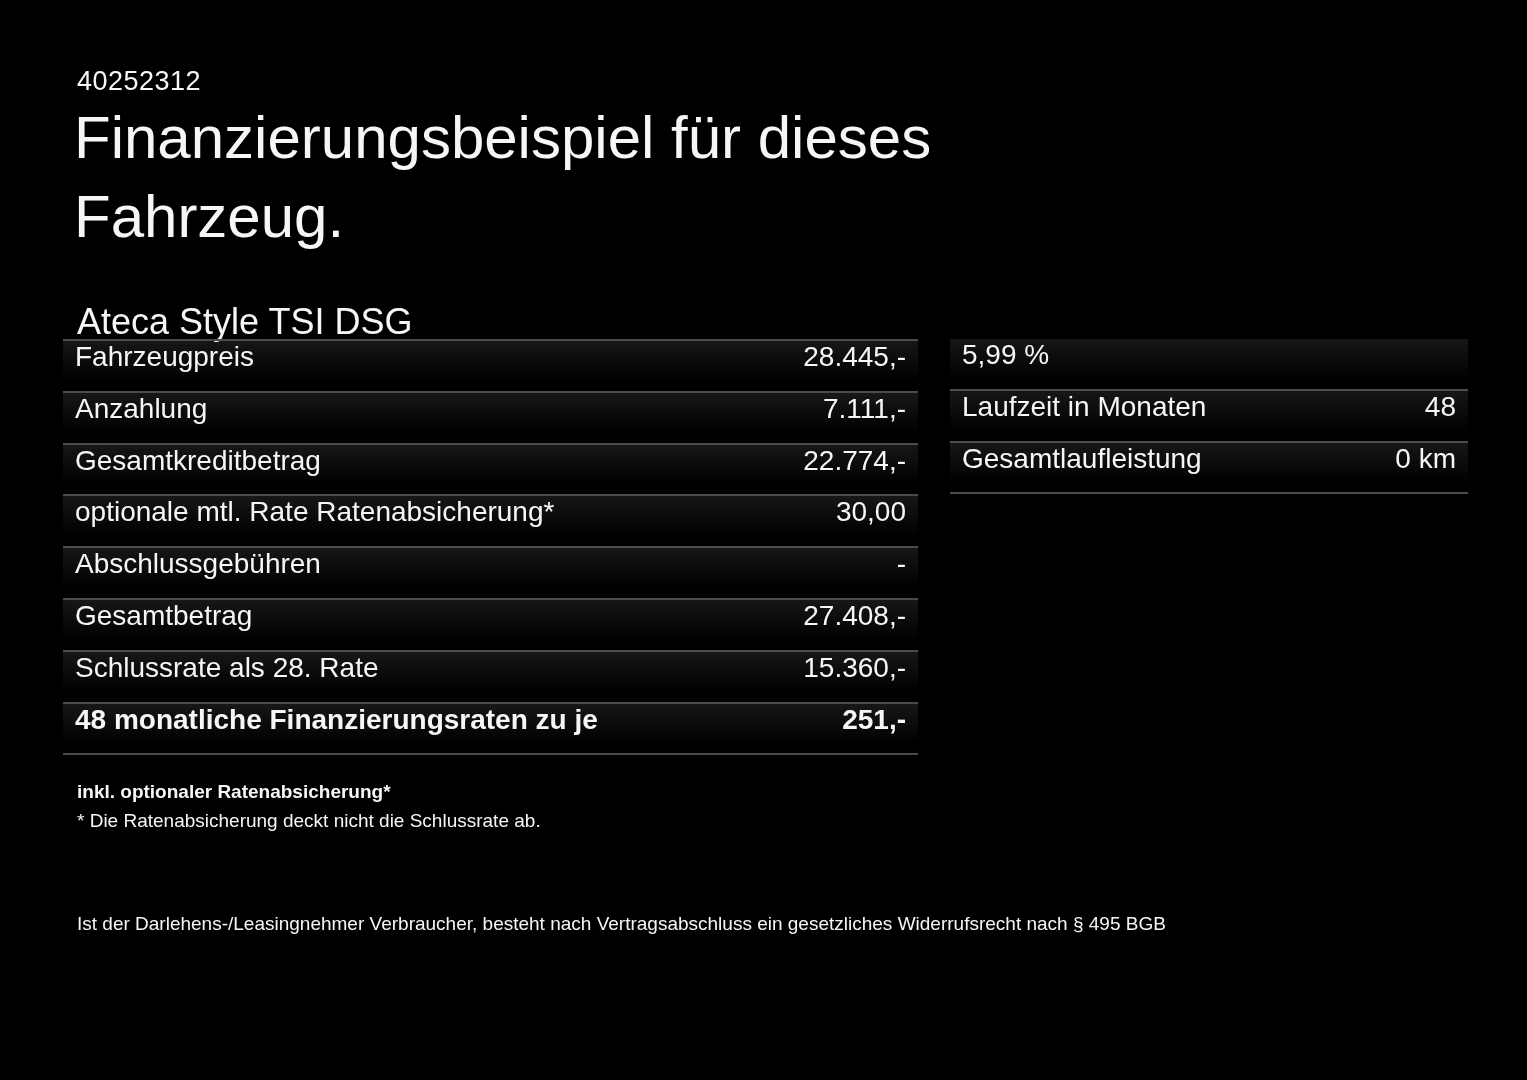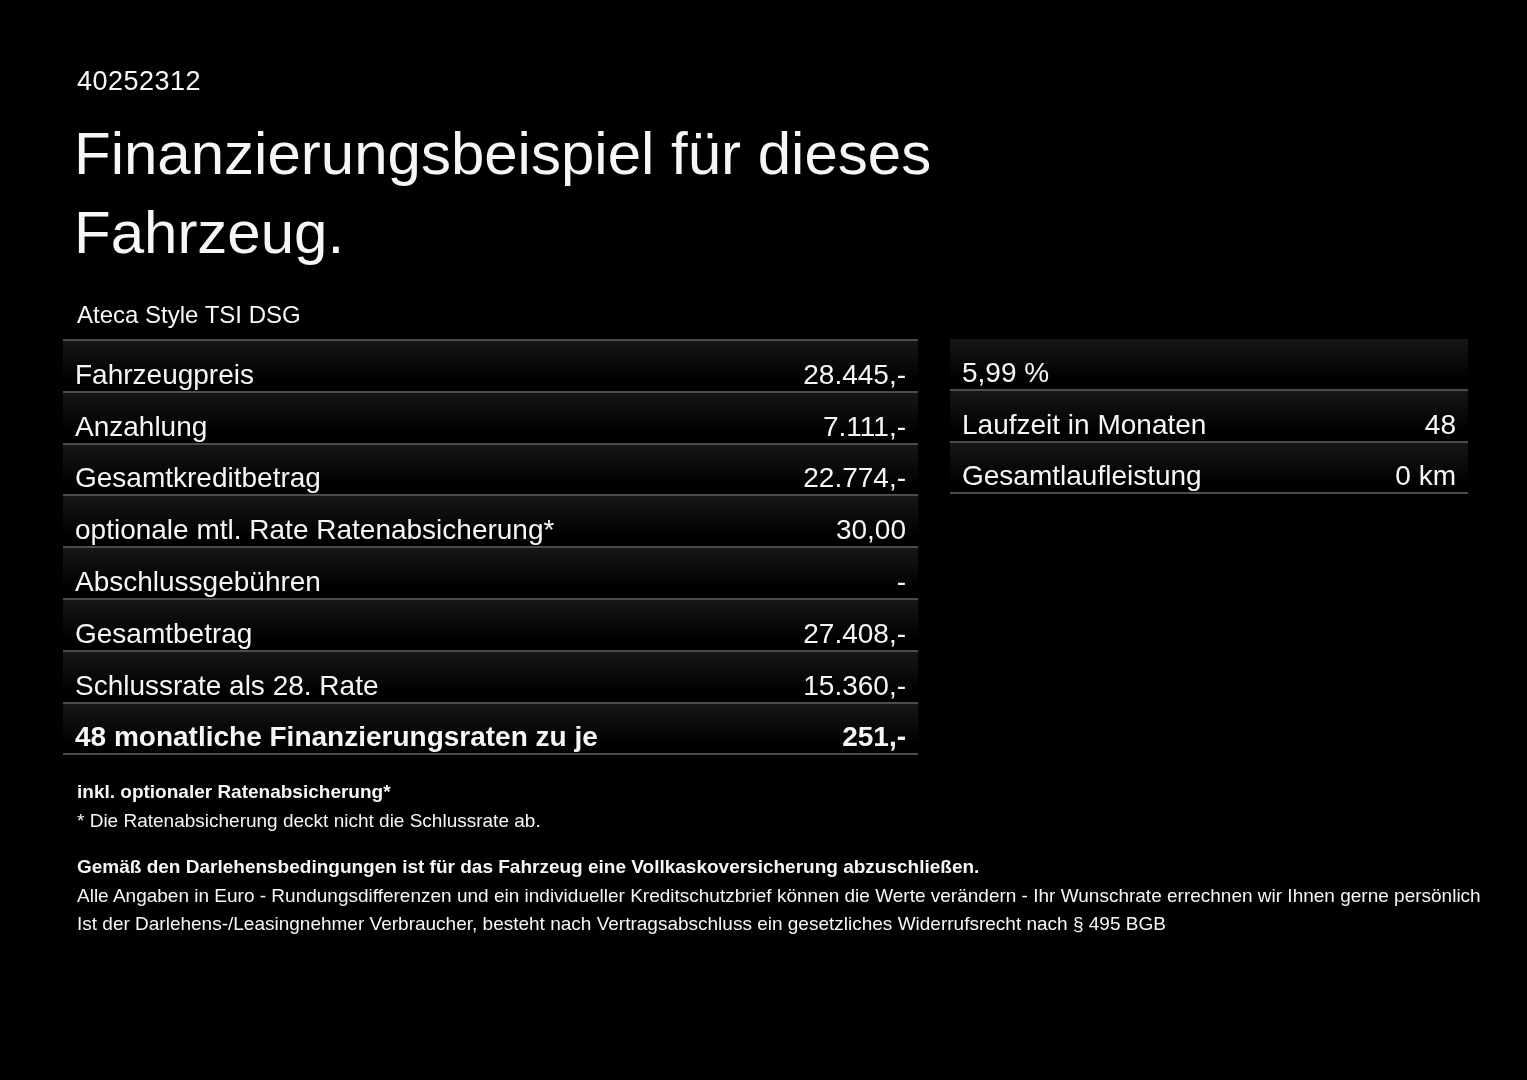--- a/index.html
+++ b/index.html
@@ -4,29 +4,29 @@
 <style>
   html,body { margin:0; padding:0; background:#000; }
   .canvas {
     position:relative; width:1527px; height:970px; overflow:hidden;
     background:#000000; color:#f6f6f6;
     font-family:"Liberation Sans", sans-serif;
     -webkit-font-smoothing:antialiased;
   }
   .serial { position:absolute; left:77px; top:66px; font-size:27px; letter-spacing:0.5px; }
   .title {
-    position:absolute; left:74px; top:114px; width:1090px;
+    position:absolute; left:74px; top:98px; width:1090px;
     font-size:60px; line-height:79px; font-weight:400;
   }
-  .vehicle { position:absolute; left:77px; top:301px; font-size:24px; }
+  .vehicle { position:absolute; left:77px; top:301px; font-size:36px; }
 
   .table { position:absolute; }
   .table .trow {
     box-sizing:border-box; height:51.8px;
-    display:flex; align-items:flex-end; justify-content:space-between;
+    display:flex; align-items:flex-start; justify-content:space-between;
     border-bottom:2px solid #4c4c4c;
     background:linear-gradient(180deg, rgba(255,255,255,0.09) 0%, rgba(255,255,255,0.0) 80%);
     padding:0 12px; font-size:28px; white-space:nowrap;
   }
   .finance { left:63px; top:339px; width:855px; border-top:2px solid #4c4c4c; }
   .conditions { left:950px; top:339px; width:518px; }
   .trow .lbl { text-align:left; }
   .trow .val { text-align:right; }
   .trow.bold { font-weight:bold; }
   sup.fn { font-size:0.55em; vertical-align:super; margin-left:5px; line-height:0; }
@@ -96,17 +96,15 @@
       <span class="val">48</span>
     </div>
     <div class="trow">
       <span class="lbl">Gesamtlaufleistung</span>
       <span class="val">0 km</span>
     </div>
   </div>
 
   <div class="note b n1">inkl. optionaler Ratenabsicherung*</div>
   <div class="note n2">* Die Ratenabsicherung deckt nicht die Schlussrate ab.</div>
-  <div class="note b n3">Gemäß den Darlehensbedingungen ist für das Fahrzeug eine Vollkaskoversicherung abzuschließen.</div>
-  <div class="note n4">Alle Angaben in Euro - Rundungsdifferenzen und ein individueller Kreditschutzbrief können die Werte verändern - Ihr Wunschrate errechnen wir Ihnen gerne persönlich</div>
   <div class="note n5">Ist der Darlehens-/Leasingnehmer Verbraucher, besteht nach Vertragsabschluss ein gesetzliches Widerrufsrecht nach § 495 BGB</div>
 
 </div>
 
 </body></html>

